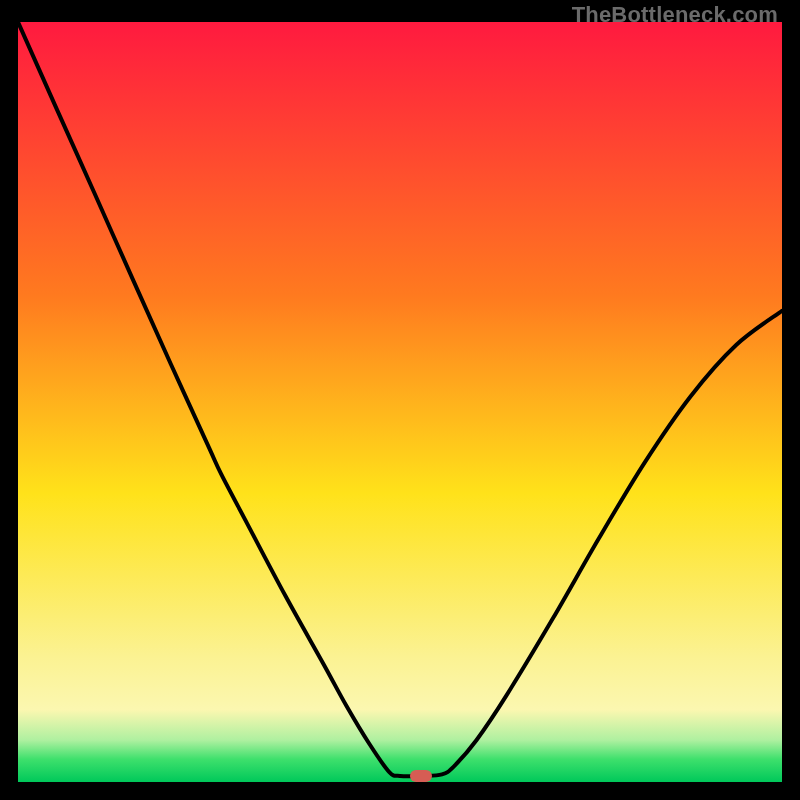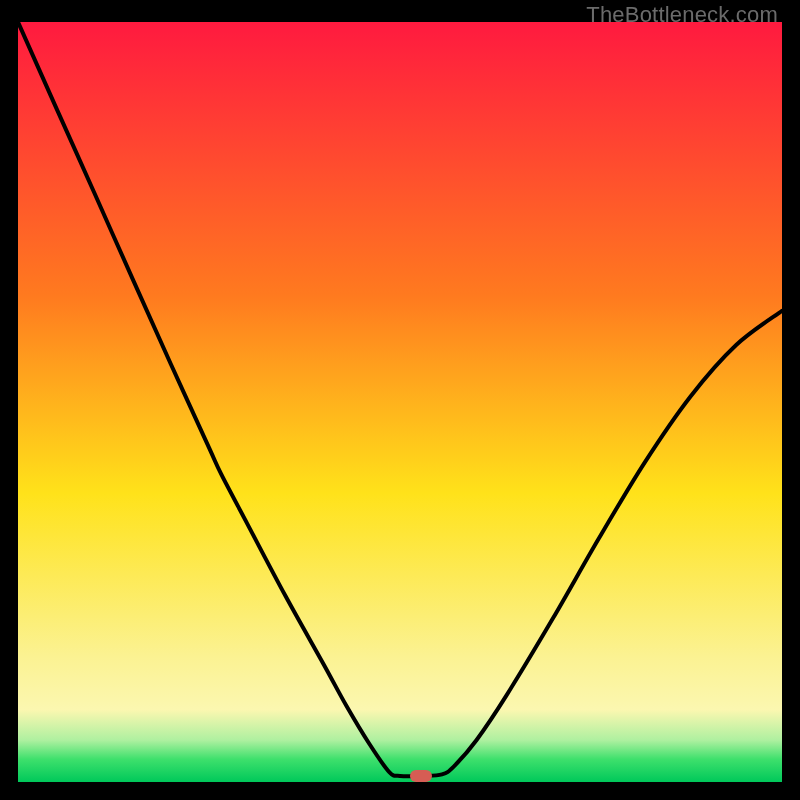--- a/index.html
+++ b/index.html
@@ -24,21 +24,21 @@
     top: 22px;
     width: 764px;
     height: 760px;
   }
   .watermark {
     position: absolute;
     top: 2px;
     right: 22px;
     font-family: Arial, Helvetica, sans-serif;
     font-size: 22px;
-    font-weight: 400;
+    font-weight: 700;
     color: #6b6b6b;
     letter-spacing: 0.2px;
   }
   .marker {
     position: absolute;
     transform: translate(-50%, -50%);
     background: #d65d54;
     border-radius: 8px;
   }
 </style>

